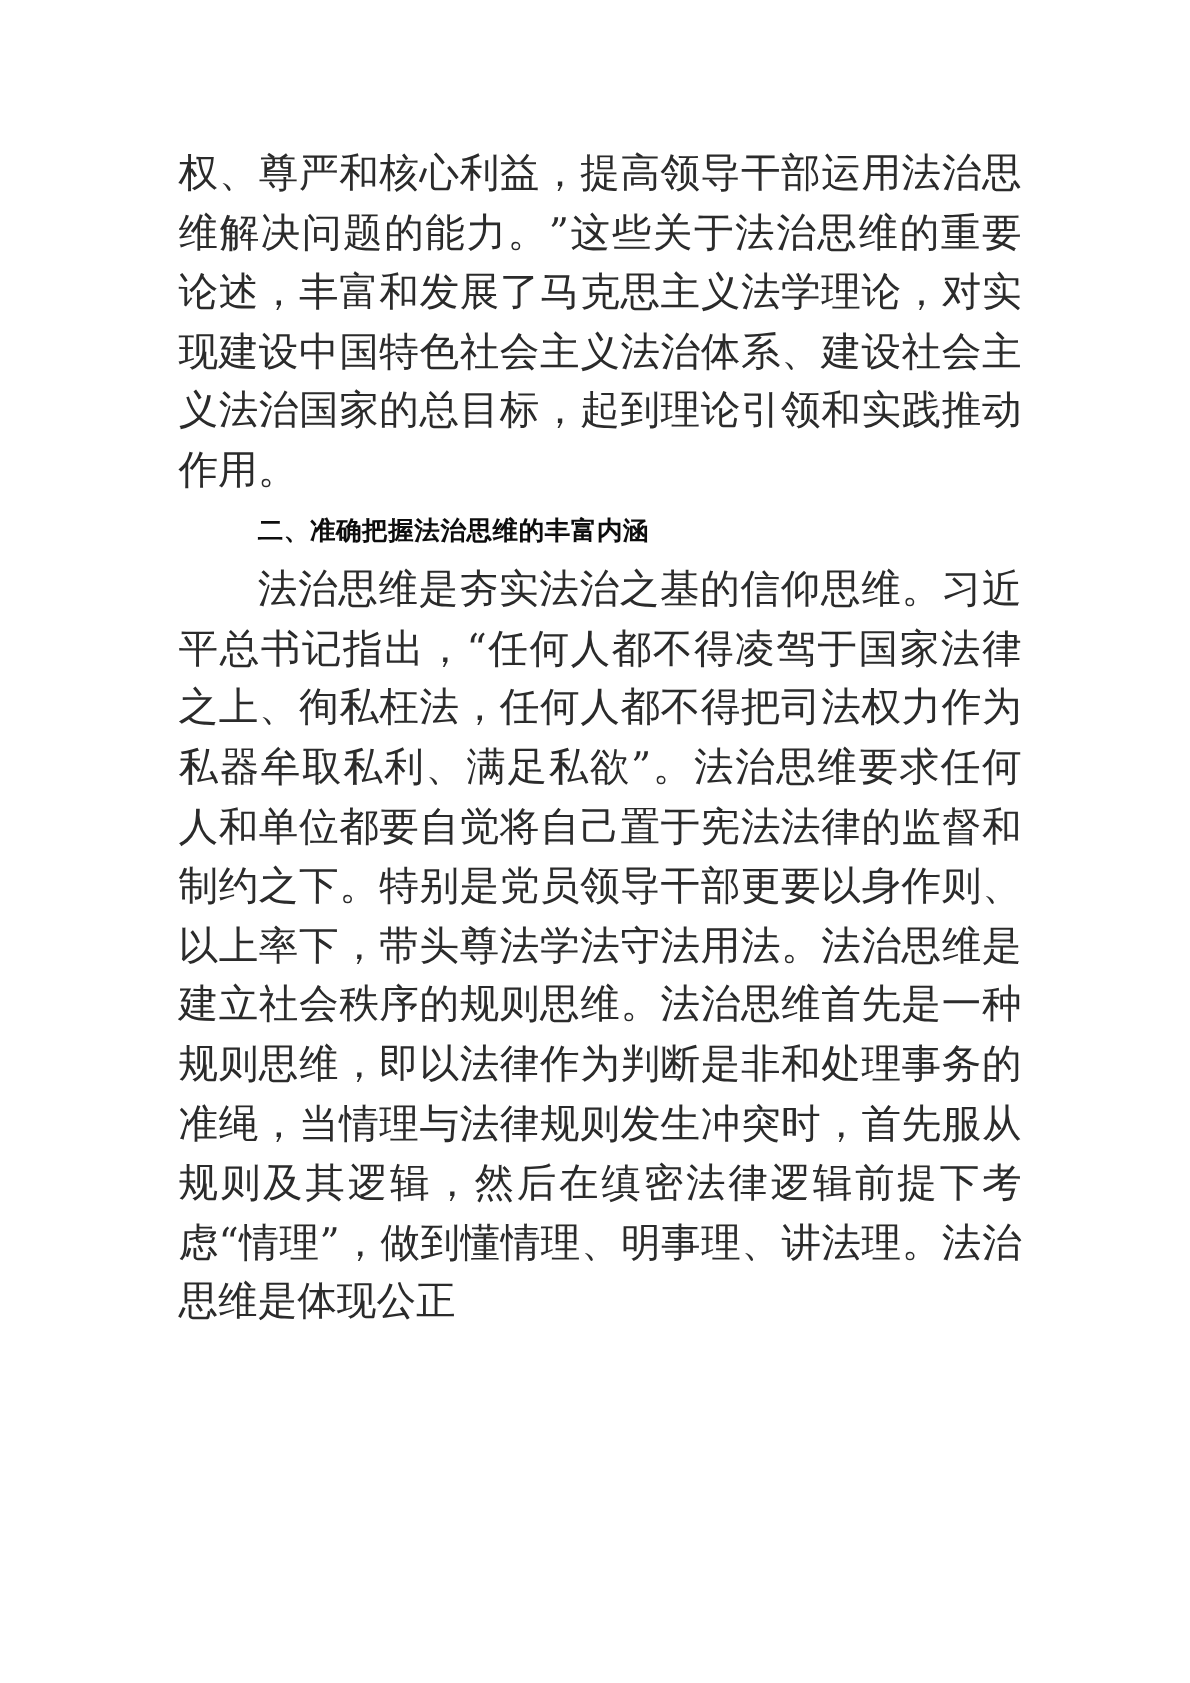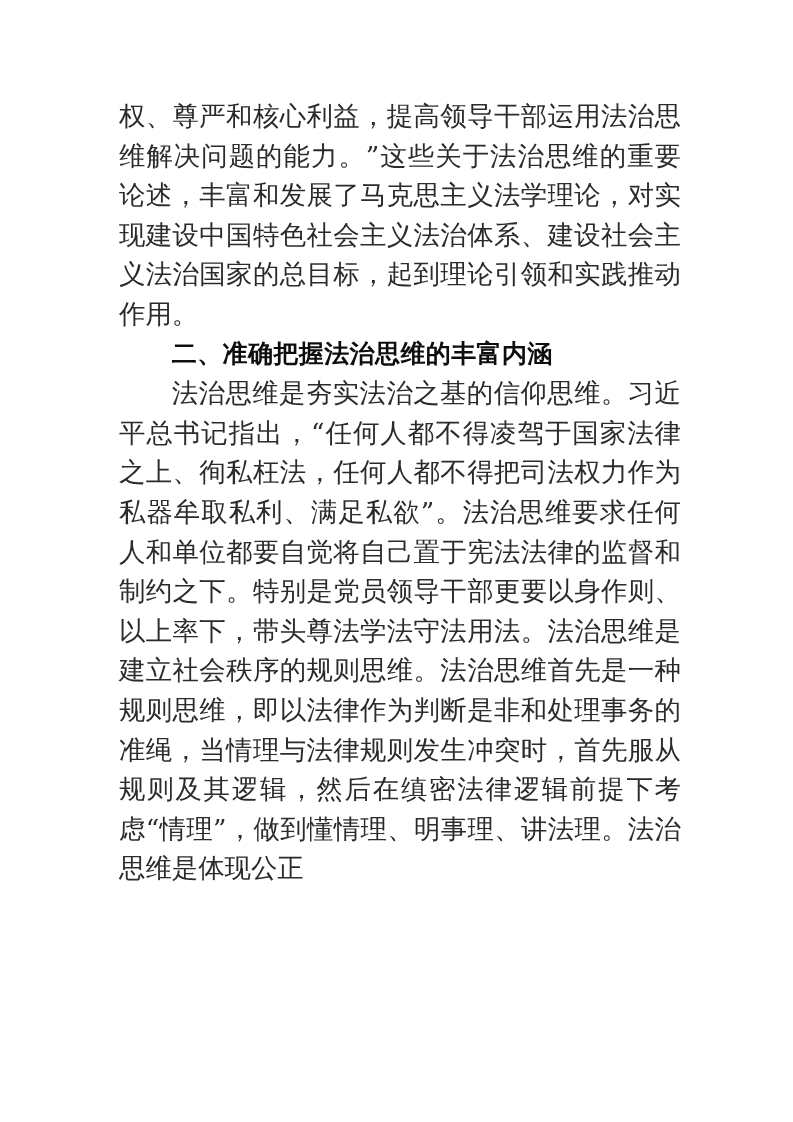--- a/index.html
+++ b/index.html
@@ -46,21 +46,21 @@
 
   
   .para.cont {
     text-indent: 0;
   }
 
   
   .heading {
     margin: 0;
     font-family: "Liberation Sans", "DejaVu Sans", sans-serif;
-    font-size: 25px;
+    font-size: 17px;
     line-height: 39.6px;
     color: #0d0d0d;
     font-weight: 700;
     text-indent: 52.8px;
     text-align: left;
     letter-spacing: 0.4px;
   }
 </style>
 </head>
 <body>

